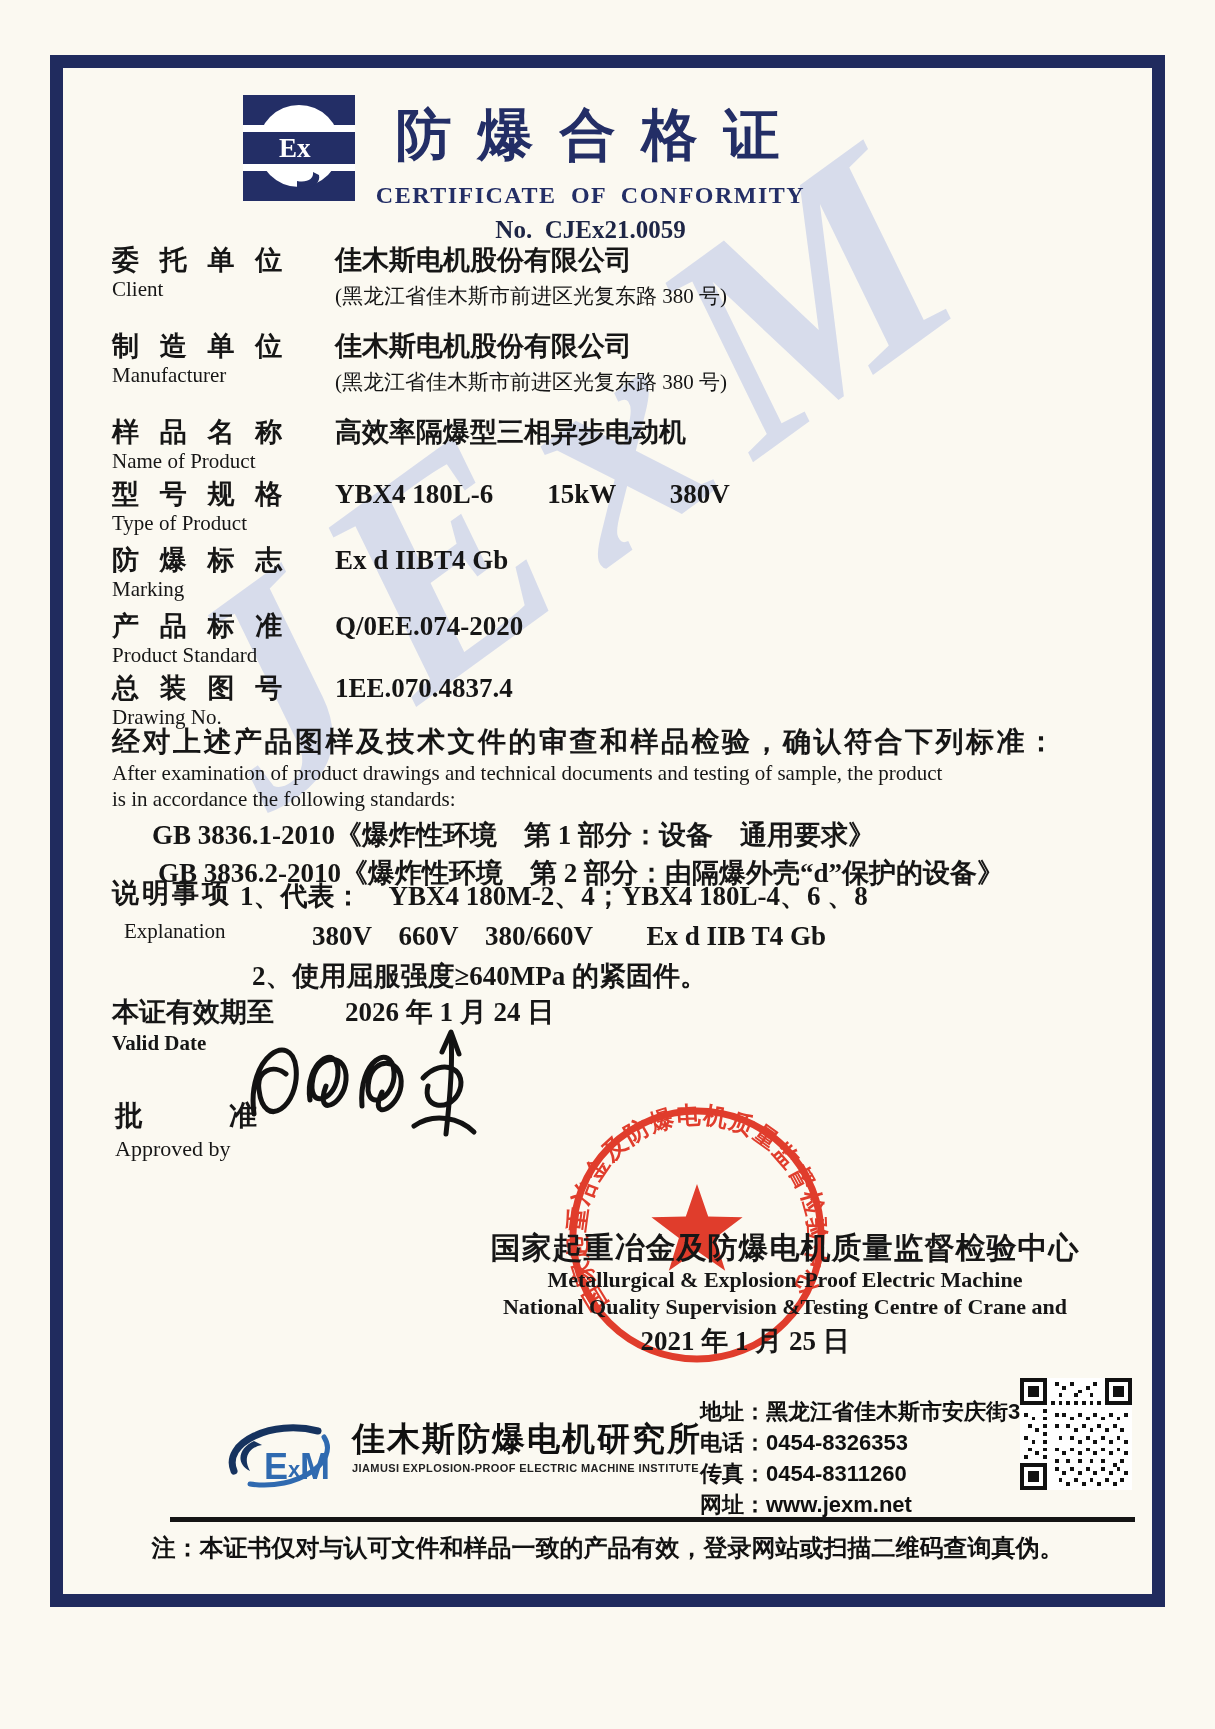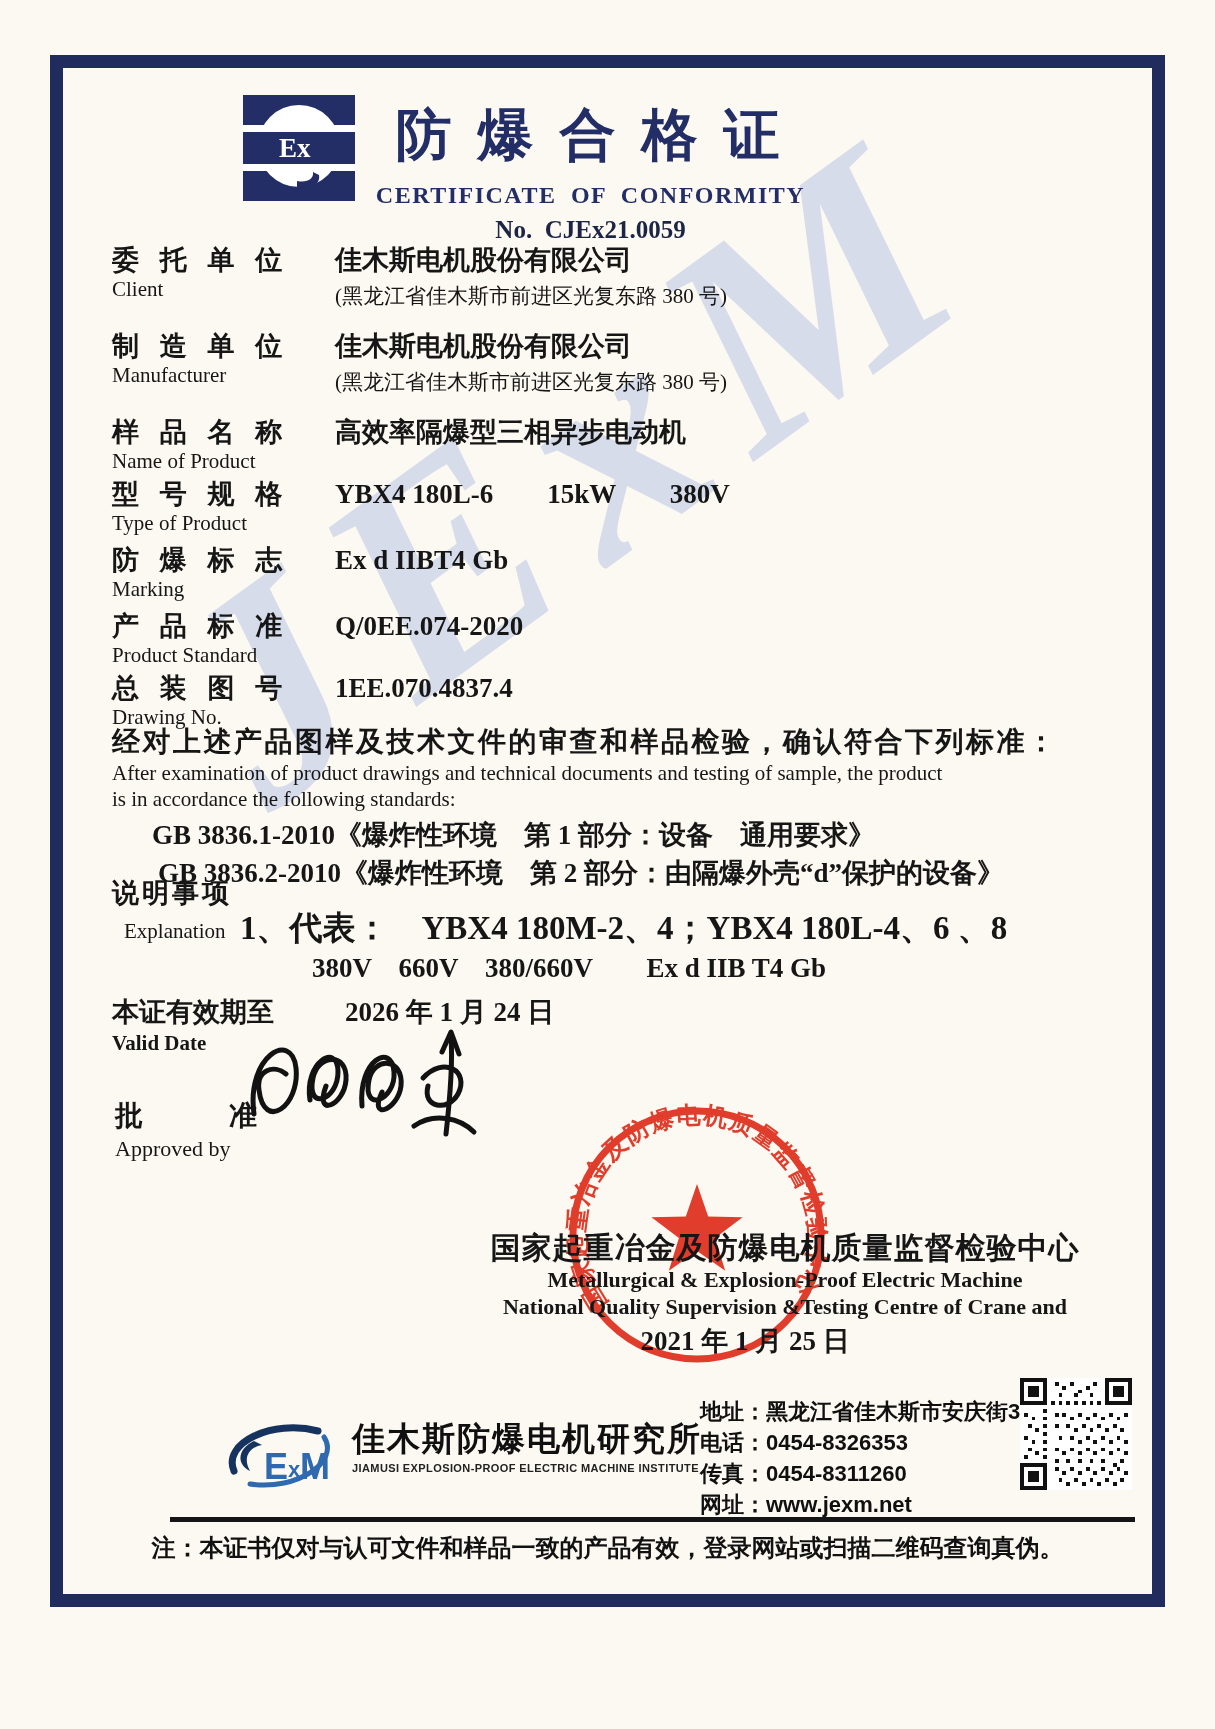--- a/index.html
+++ b/index.html
@@ -43,21 +43,21 @@
   .st-en { font-size:21px; line-height:26px; }
   .st-std { font-size:27px; font-weight:700; margin-left:46px; line-height:38px; white-space:pre; }
   .st-std.first { margin-top:4px;margin-left:40px; }
 
   
   .explain { left:112px; top:876px; width:1000px; display:flex; }
   .ex-label { width:128px; flex:none; }
   .ex-cn { font-size:27px; font-weight:700; letter-spacing:3px; line-height:34px; }
   .ex-en { font-size:21px; line-height:30px; margin-top:6px;margin-left:12px; }
   .ex-lines { flex:1; }
-  .ex-l1 { font-size:33px; font-weight:700; line-height:40px; white-space:pre;margin-top:32px; }
+  .ex-l1 { font-size:27px; font-weight:700; line-height:40px; white-space:pre; }
   .ex-l2 { font-size:27px; font-weight:700; line-height:40px; margin-left:72px; white-space:pre; }
   .ex-l3 { font-size:27px; font-weight:700; line-height:40px; margin-left:12px; white-space:pre; }
 
   
   .valid { left:112px; top:995px; display:flex; }
   .valid .flabel { width:215px; }
   .valid .v-cn { font-size:27px; font-weight:700; line-height:34px; }
   .valid .v-en { font-size:21px; font-weight:700; line-height:28px; }
   .valid .v-val { font-size:27px; font-weight:700; line-height:34px; margin-left:18px; white-space:pre; }
 
@@ -189,20 +189,21 @@
   </div>
 
   <div class="abs explain">
     <div class="ex-label">
       <div class="ex-cn">说明事项</div>
       <div class="ex-en">Explanation</div>
     </div>
     <div class="ex-lines">
       <div class="ex-l1">1、代表：　YBX4 180M-2、4；YBX4 180L-4、6 、8</div>
       <div class="ex-l2">380V　660V　380/660V　　Ex d IIB T4 Gb</div>
+      <div class="ex-l3">2、使用屈服强度≥640MPa 的紧固件。</div>
     </div>
   </div>
 
   <div class="abs valid">
     <div class="flabel">
       <div class="v-cn">本证有效期至</div>
       <div class="v-en">Valid Date</div>
     </div>
     <div class="v-val">2026 年 1 月 24 日</div>
   </div>

